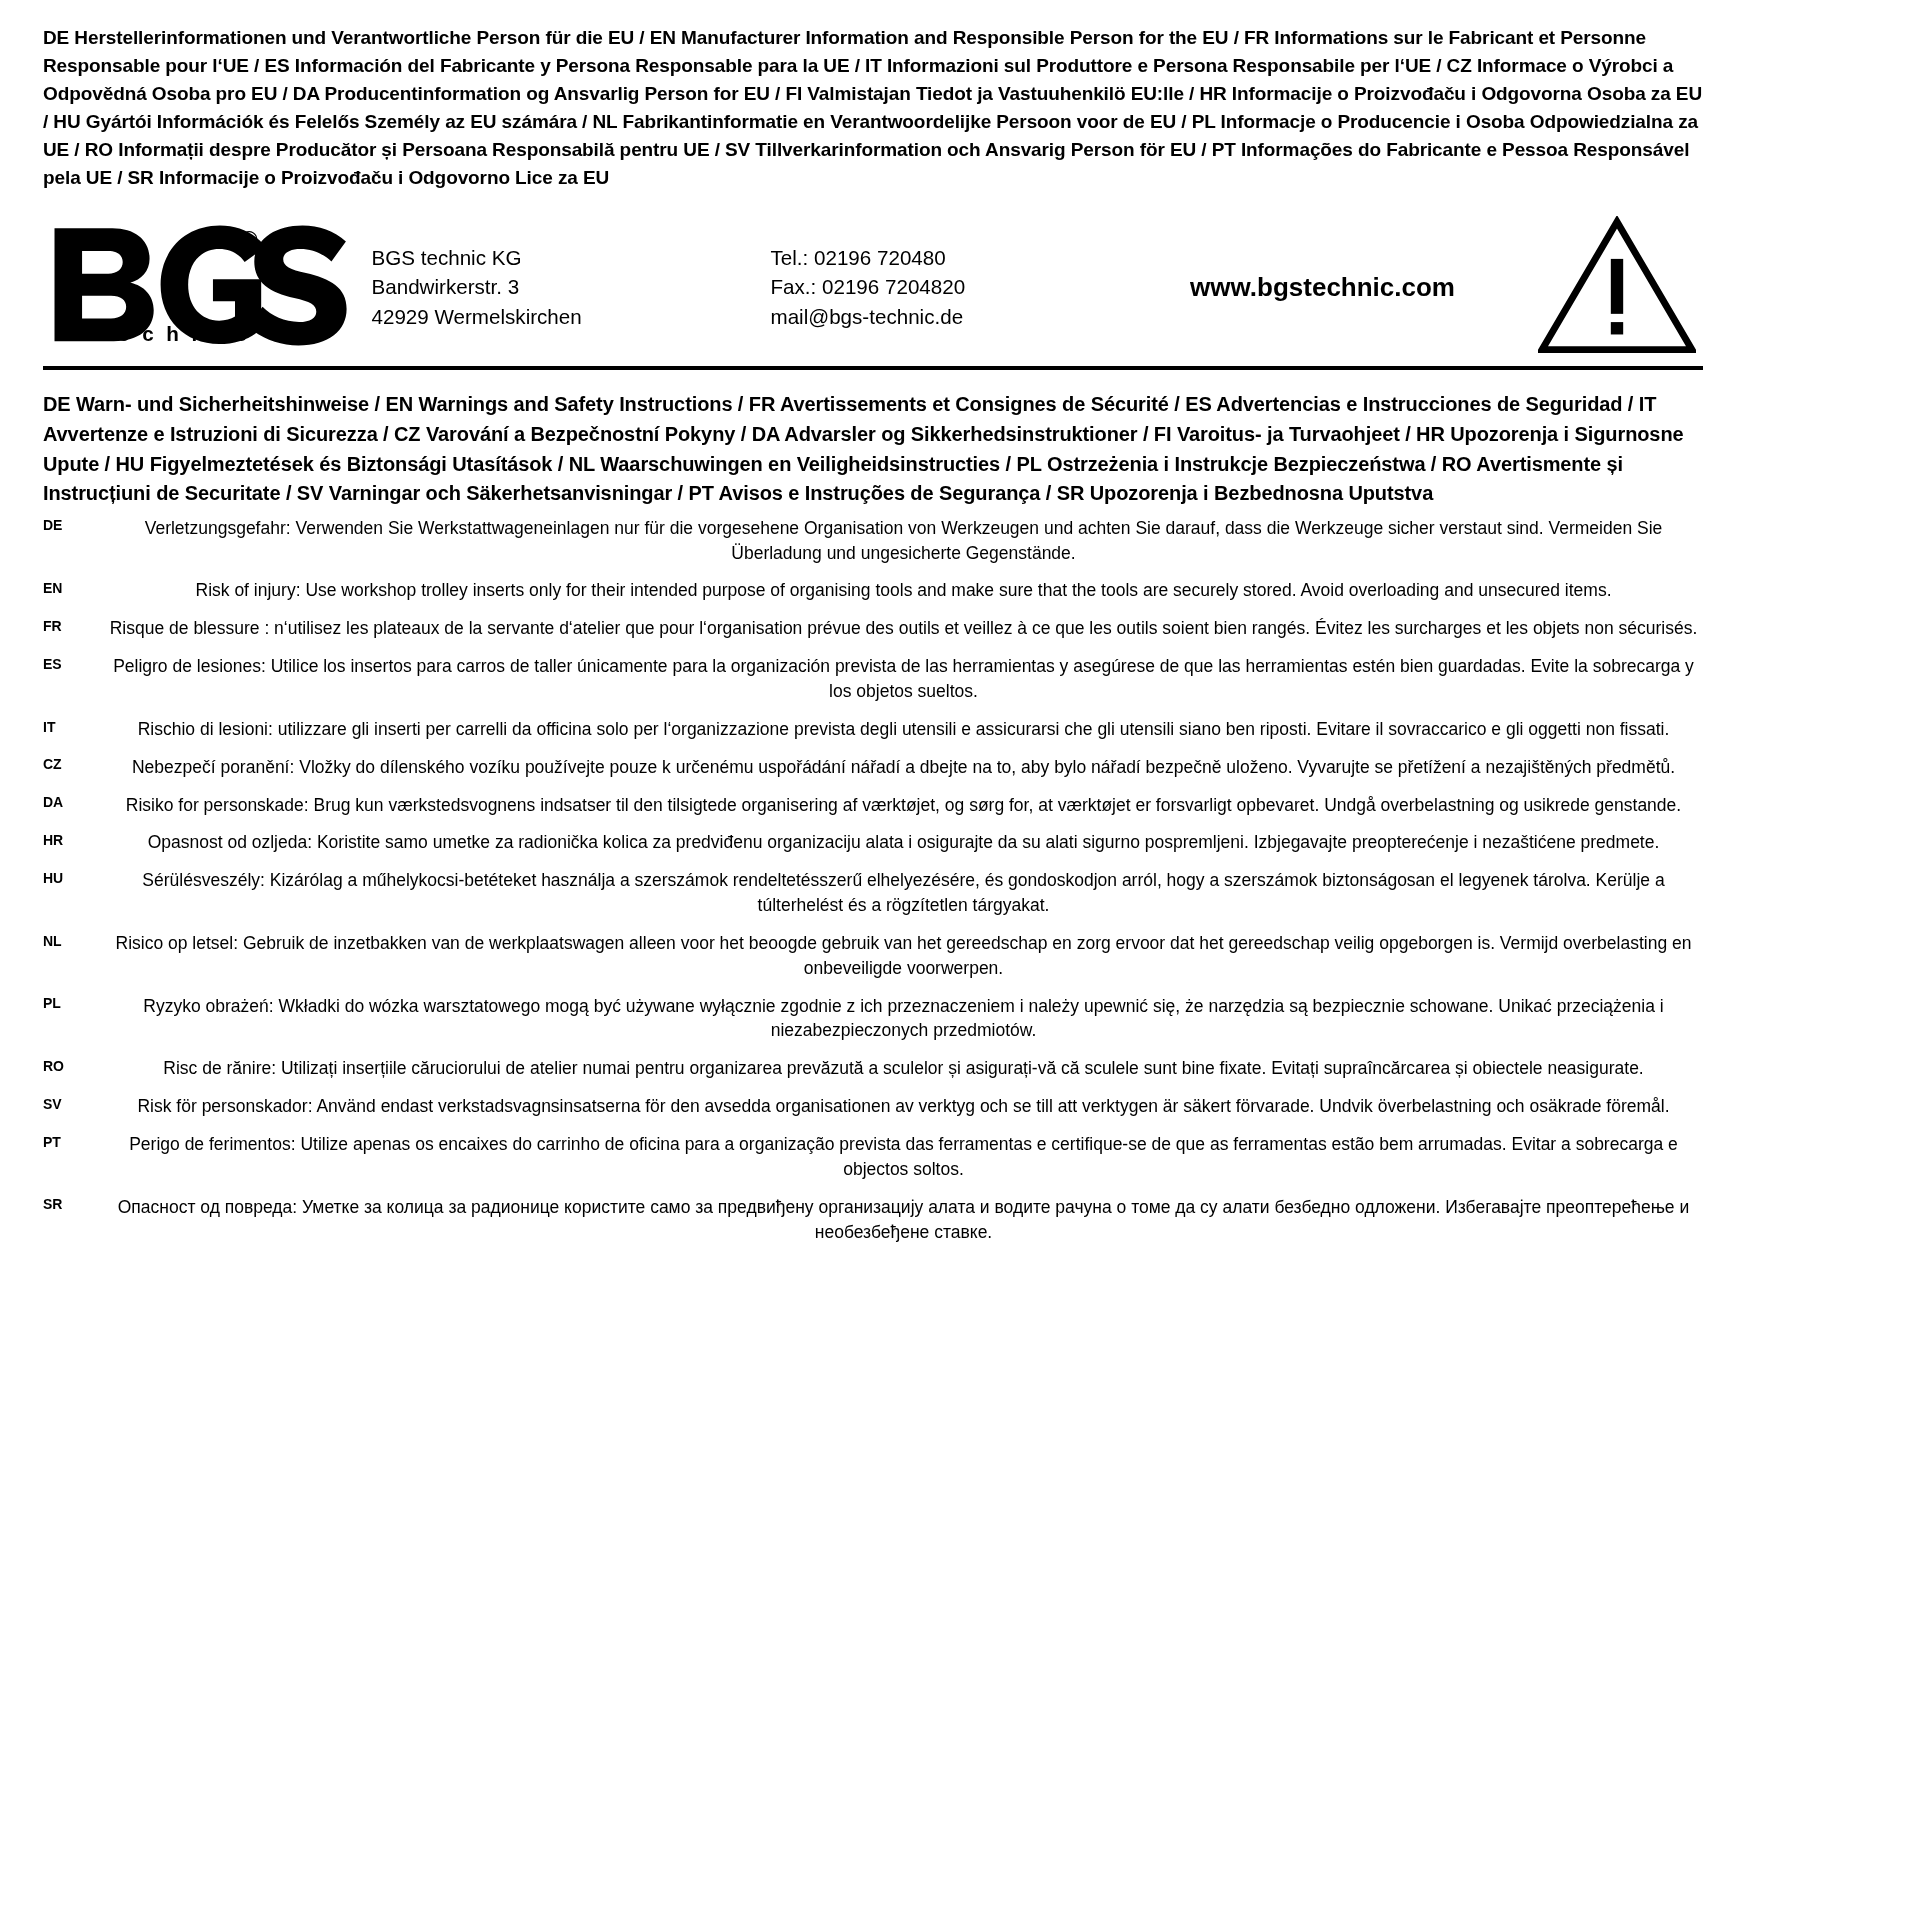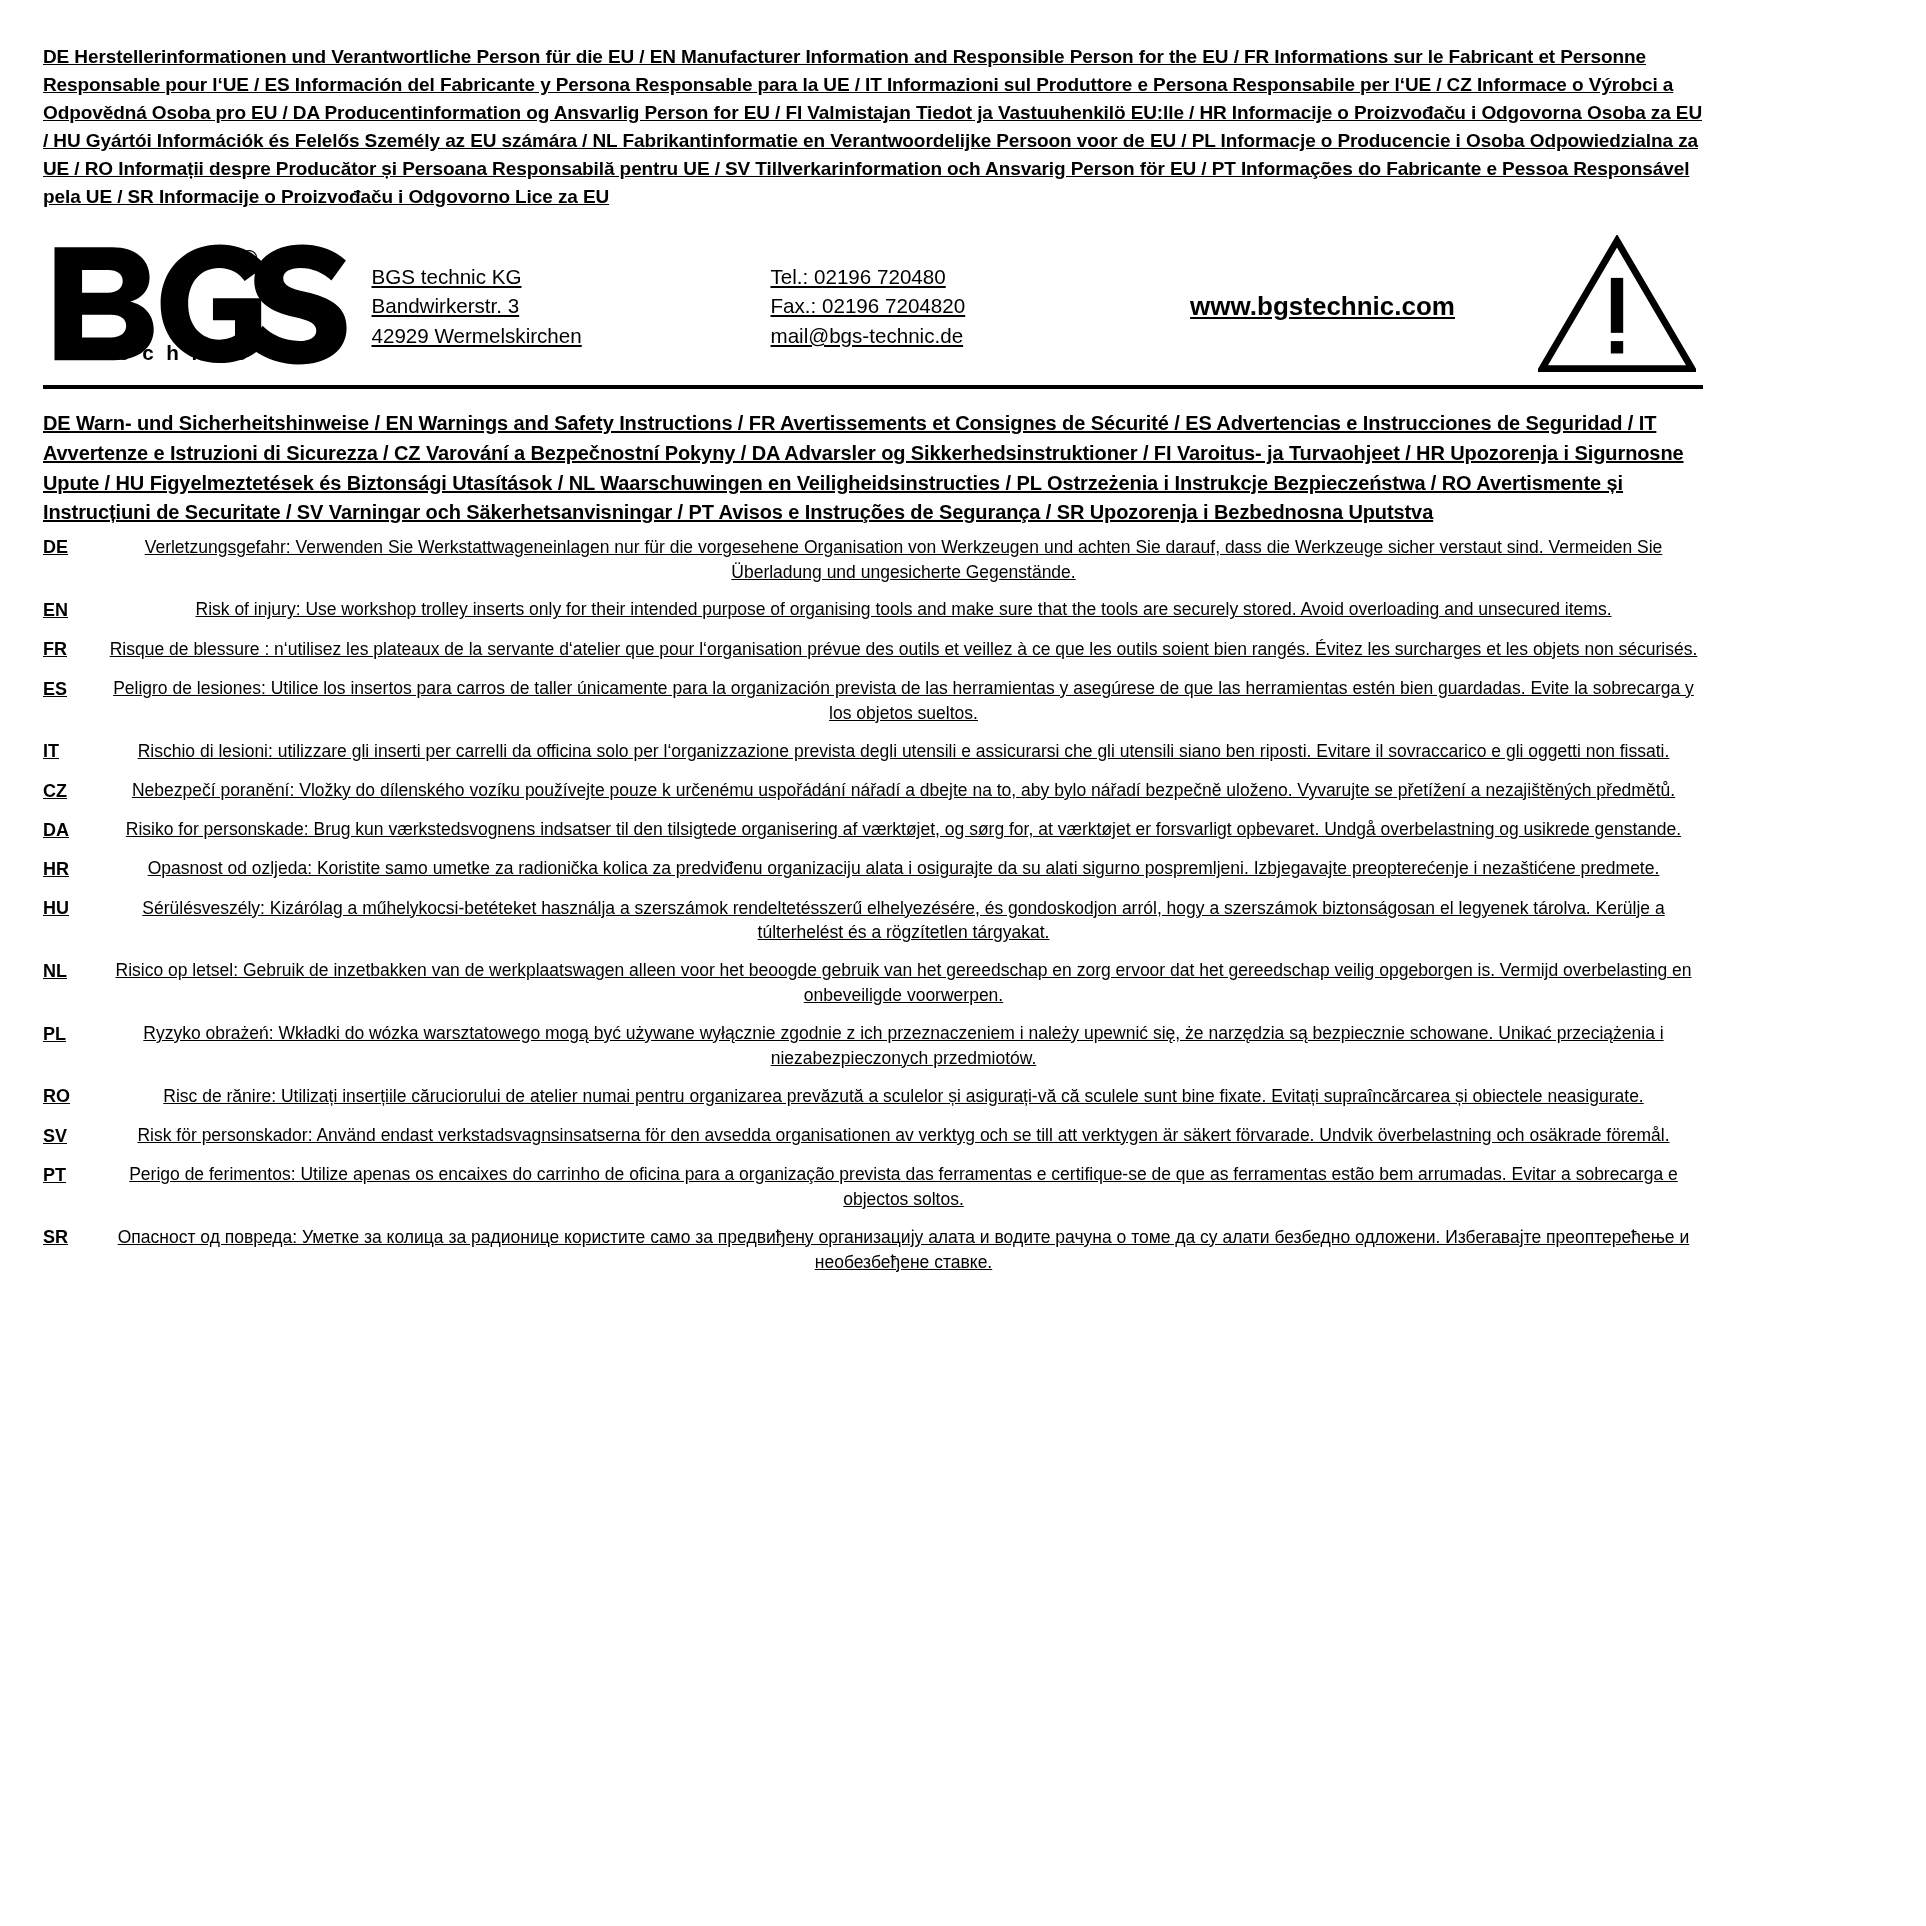--- a/index.html
+++ b/index.html
@@ -11,22 +11,21 @@
     width: 1926px;
     height: 1926px;
     font-family: "Liberation Sans", sans-serif;
     color: #000000;
     -webkit-font-smoothing: antialiased;
   }
   .page {
     box-sizing: border-box;
     width: 1746px;
     height: 1926px;
-    padding: 43px 43px 0 43px;
-    text-decoration: underline;
+    padding: 24px 43px 0 43px;
   }
 
   
   .top-heading {
     font-size: 19px;
     font-weight: bold;
     line-height: 1.47;
     letter-spacing: -0.1px;
     text-align: left;
     margin: 0 0 19px 0;
@@ -95,21 +94,21 @@
   .warnings {
     margin-top: 2.8px;
   }
   .warn-row {
     display: flex;
     align-items: flex-start;
     margin-bottom: 13px;
   }
   .warn-code {
     flex: 0 0 61px;
-    font-size: 18px;
+    font-size: 14px;
     font-weight: bold;
     line-height: 1.42;
     padding-top: 0.7px;
   }
   .warn-text {
     flex: 1 1 auto;
     font-size: 17.5px;
     line-height: 1.42;
     max-width: 1768px;
     text-align: center;

